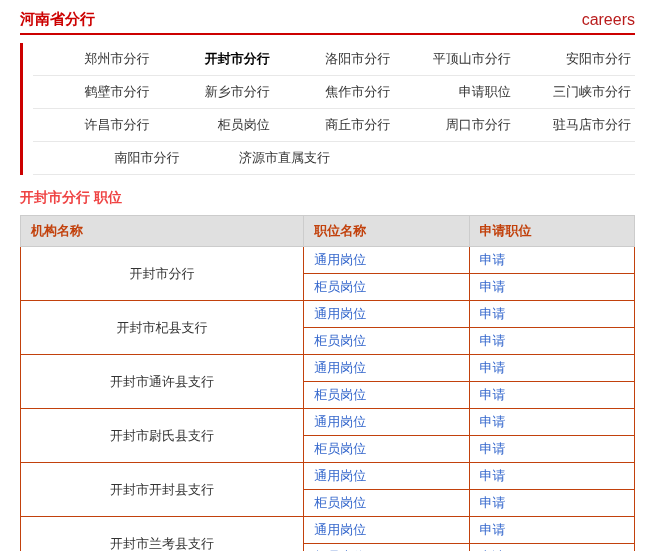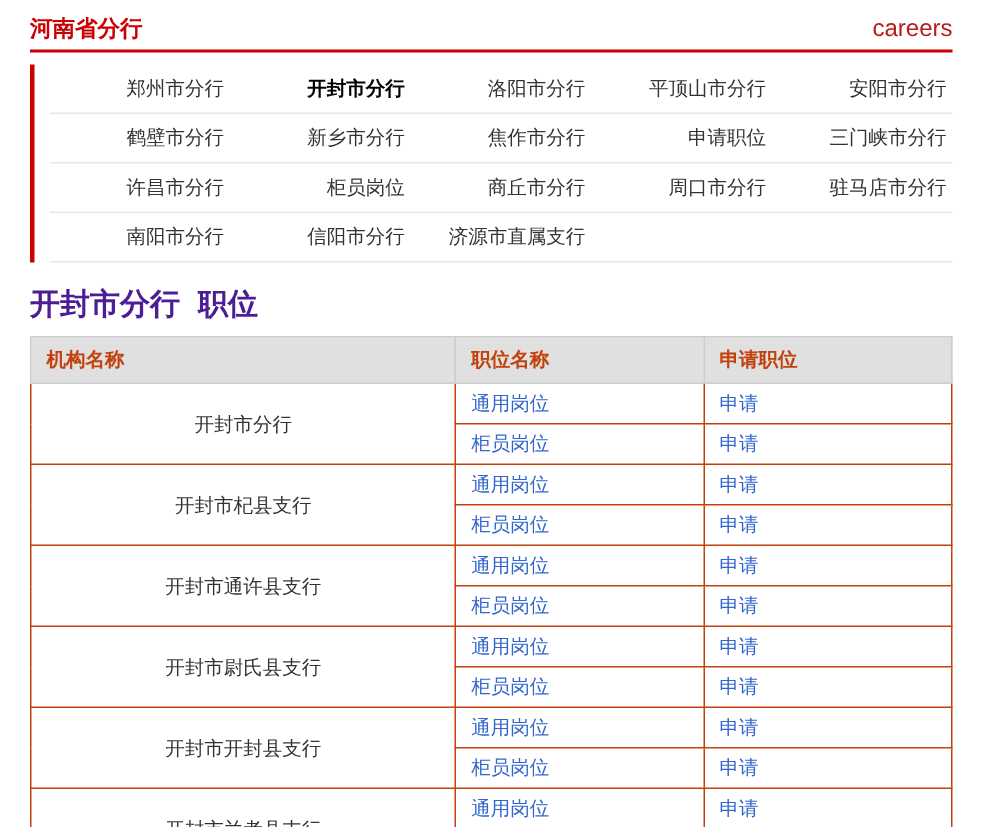--- a/index.html
+++ b/index.html
@@ -53,25 +53,24 @@
       font-size: 13px;
       padding: 2px 4px;
     }
     .branch-cell.bold {
       font-weight: bold;
       color: #000;
     }
 
     
     .section-title {
-      color: #4c1d95;
-      font-size: 20px;
+      color: #ef4444;
+      font-size: 14px;
       font-weight: bold;
       margin-bottom: 8px;
-      font-family: Liberation Mono, monospace;
     }
 
     
     .jobs-table {
       width: 100%;
       border-collapse: collapse;
     }
     .jobs-table thead tr {
       background: #e0e0e0;
     }
@@ -142,21 +141,20 @@
     <div class="branch-row">
       <span class="branch-cell">许昌市分行</span>
       <span class="branch-cell">柜员岗位</span>
       <span class="branch-cell">商丘市分行</span>
       <span class="branch-cell">周口市分行</span>
       <span class="branch-cell">驻马店市分行</span>
     </div>
 
     <div class="branch-row">
       <span class="branch-cell">南阳市分行</span>
-      <span class="branch-cell">信阳市分行</span>
       <span class="branch-cell">济源市直属支行</span>
       <span class="branch-cell"></span>
       <span class="branch-cell"></span>
     </div>
   </div>
 
   <div class="section-title">开封市分行 职位</div>
 
   <table class="jobs-table">
     <thead>

